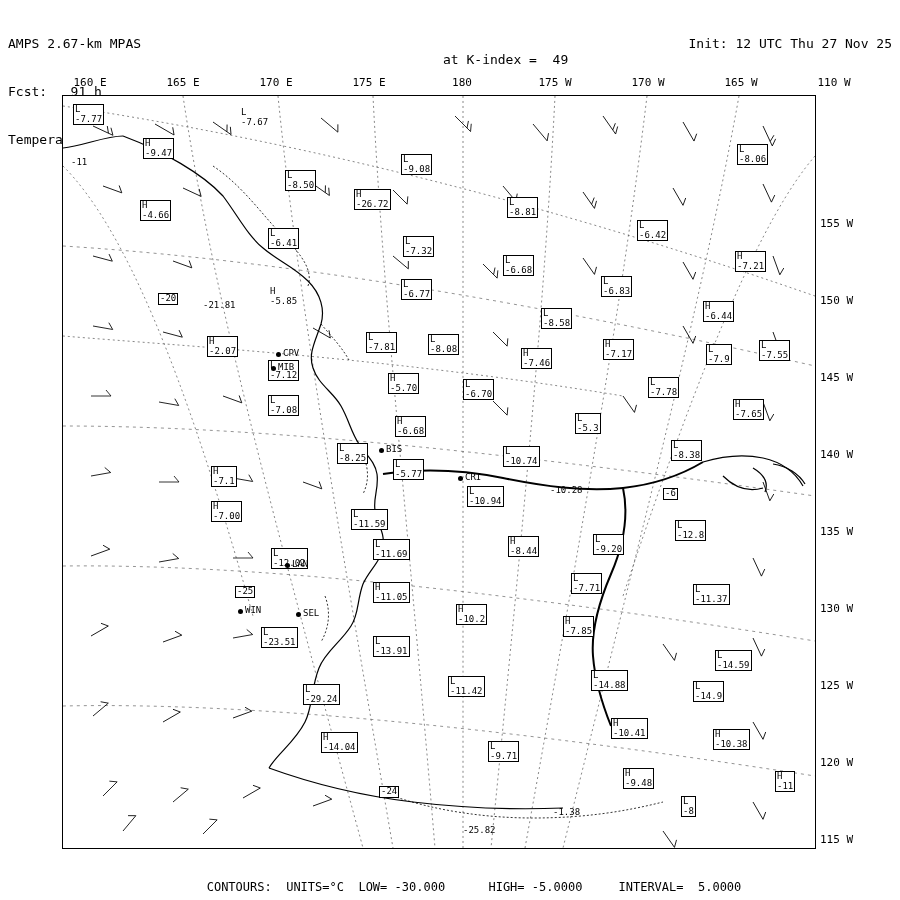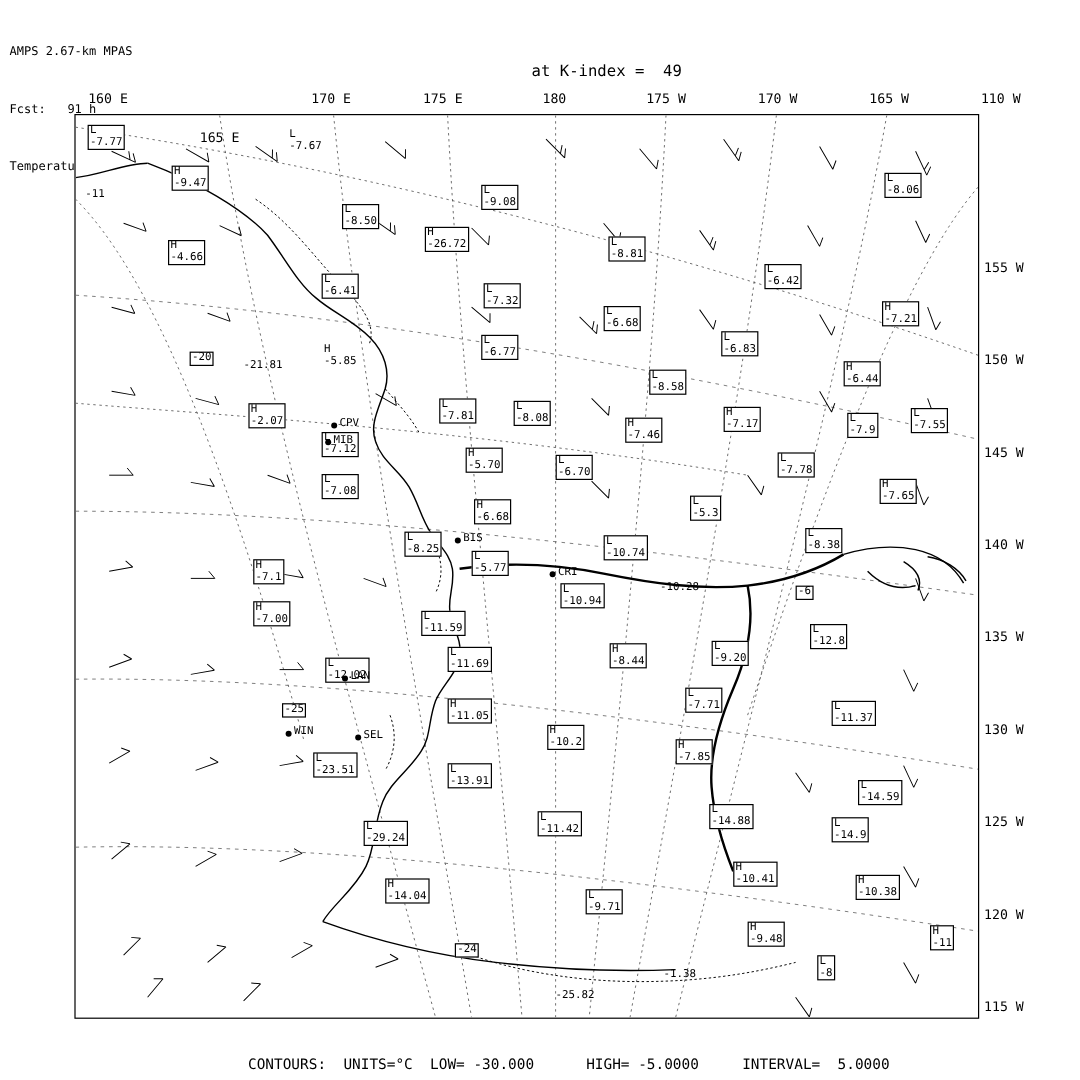--- a/index.html
+++ b/index.html
@@ -1,19 +1,19 @@
 <!DOCTYPE html>
 <html><head>
 <meta charset="utf-8">
 <style>
   html,body{margin:0;padding:0;background:#ffffff;}
   body{width:900px;height:900px;overflow:hidden;font-family:"DejaVu Sans Mono",monospace;color:#000;}
   #root{position:relative;width:900px;height:900px;}
 
-  .hdr{position:absolute;font-size:10px;line-height:16px;white-space:pre;}
+  .hdr{position:absolute;font-size:13px;line-height:16px;white-space:pre;}
   #hdr-left{left:8px;top:4px;}
   #hdr-right{right:8px;top:4px;text-align:left;}
   #hdr-kindex{left:412px;top:52px;font-size:13px;margin-left:31px;}
 
   #plot{position:absolute;left:62px;top:95px;width:752px;height:752px;border:1px solid #000;overflow:hidden;background:#fff;}
   #plot svg{position:absolute;left:0;top:0;}
 
   .axlab{position:absolute;font-size:11px;white-space:nowrap;}
   .xlab{top:76px;transform:translateX(-50%);}
   .ylab{left:820px;transform:translateY(-50%);}
@@ -30,20 +30,21 @@
 
 <div id="root">
 
   <div class="hdr" id="hdr-left">
     <div>AMPS 2.67-km MPAS</div>
     <div>Fcst:   91 h</div>
     <div>Temperature</div>
   </div>
 
   <div class="hdr" id="hdr-right">
+    <div>Init: 12 UTC Thu 27 Nov 25</div>
   </div>
 
   <div class="hdr" id="hdr-kindex">at K-index =  49</div>
 
   <div id="plot">
     <svg width="752" height="752" viewBox="0 0 752 752">
 
       <g stroke="#555" stroke-width="0.7" fill="none" stroke-dasharray="2,3">
         <path d="M120,0 C150,200 210,420 300,752"></path>
         <path d="M215,0 C235,200 275,430 330,752"></path>
@@ -452,21 +453,21 @@
         <div class="city" style="left: 182px; top: 509px;">WIN</div>
         <div class="dot" style="left: 233px; top: 516px;"></div>
         <div class="city" style="left: 240px; top: 512px;">SEL</div>
         <div class="dot" style="left: 395px; top: 380px;"></div>
         <div class="city" style="left: 402px; top: 376px;">CRI</div>
       </div>
   </div>
 
   <div id="xlabels">
       <div class="axlab xlab" style="left: 90px;">160 E</div>
-      <div class="axlab xlab" style="left: 183px; margin-top: 32px;">165 E</div>
+      <div class="axlab xlab" style="left: 183px;">165 E</div>
       <div class="axlab xlab" style="left: 276px;">170 E</div>
       <div class="axlab xlab" style="left: 369px;">175 E</div>
       <div class="axlab xlab" style="left: 462px;">180</div>
       <div class="axlab xlab" style="left: 555px;">175 W</div>
       <div class="axlab xlab" style="left: 648px;">170 W</div>
       <div class="axlab xlab" style="left: 741px;">165 W</div>
       <div class="axlab xlab" style="left: 834px;">110 W</div>
     </div>
   <div id="ylabels">
       <div class="axlab ylab" style="top: 223px;">155 W</div>

